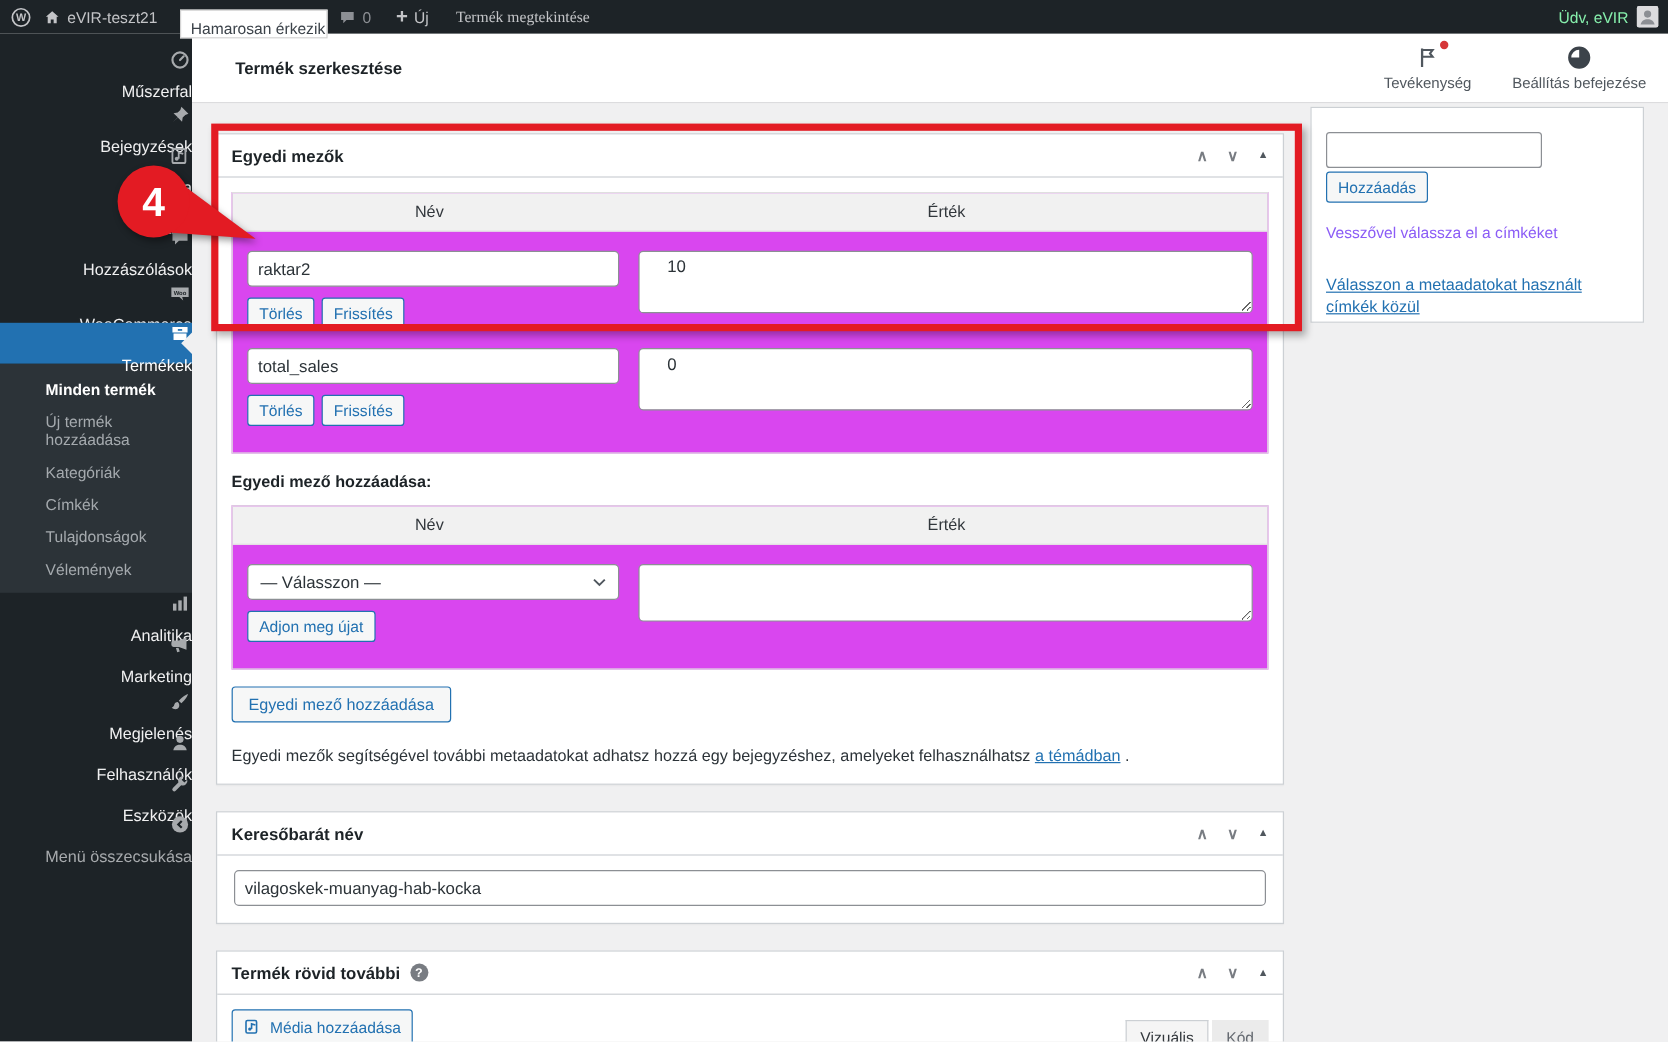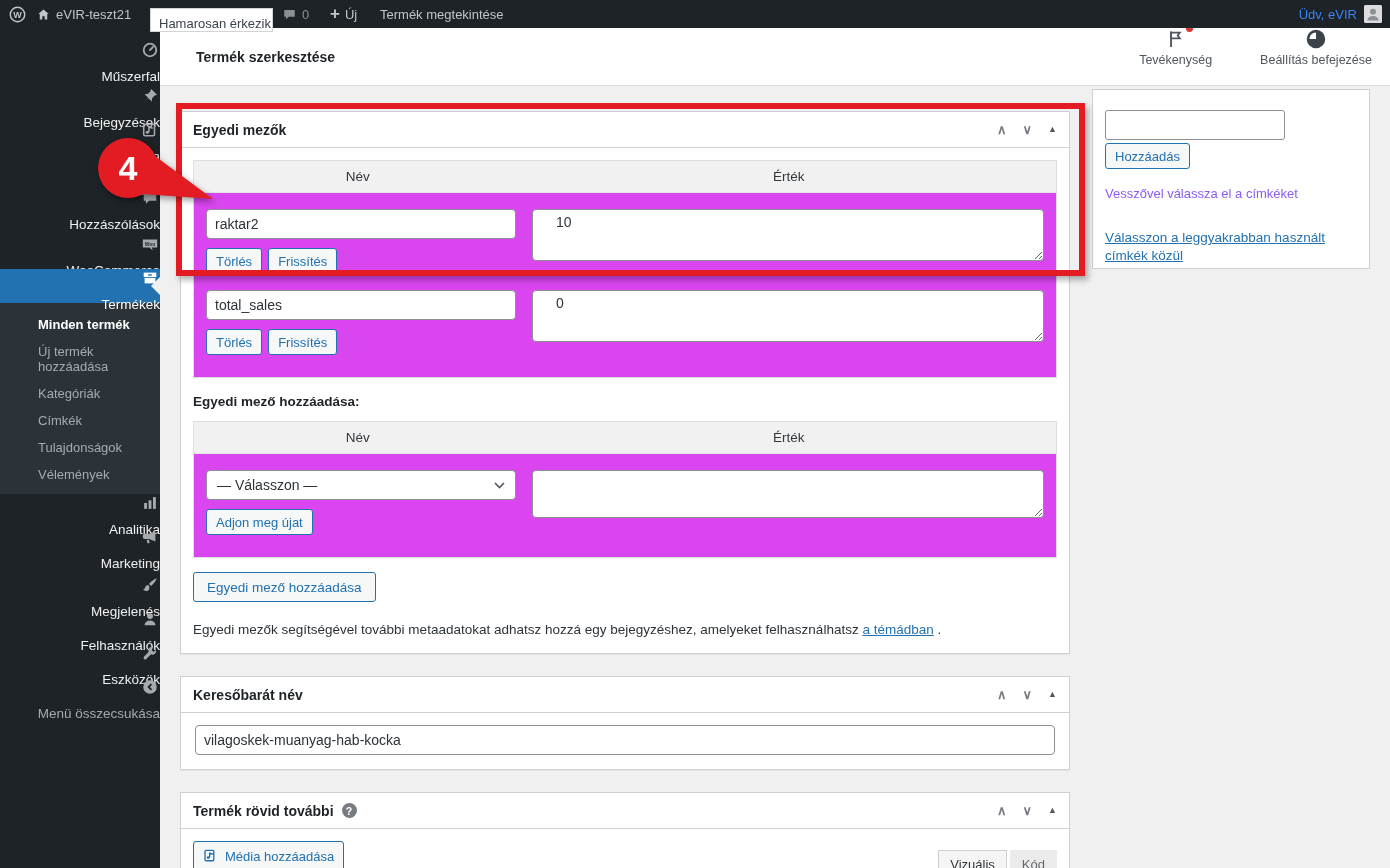--- a/index.html
+++ b/index.html
@@ -14,43 +14,43 @@
 
   
   .admin-bar{position:absolute;top:0;left:0;right:0;height:28px;background:var(--bar);color:#c3c4c7;z-index:30;}
   .ab-item{position:absolute;top:0;height:28px;display:flex;align-items:center;gap:5px;font-size:13px;color:#c3c4c7;cursor:pointer;}
   .ab-logo{left:8px;}
   .ab-site{left:36px;}
   .ab-comments{left:282px;}
   .ab-count{color:#8c8f94;}
   .ab-new{left:330px;}
   .ab-plus{font-size:17px;font-weight:bold;line-height:1;margin-top:-2px;}
-  .ab-view{left:380px;}
-  .ab-right{position:absolute;right:8px;top:0;height:28px;display:flex;align-items:center;gap:7px;color:#3b82f6;}
+  .ab-view{left:380px;font-family:Liberation Serif, serif;}
+  .ab-right{position:absolute;right:8px;top:0;height:28px;display:flex;align-items:center;gap:7px;color:#86efac;}
   .avatar{width:18px;height:18px;background:#dcdcde;border-radius:2px;overflow:hidden;}
   .ab-tooltip{position:absolute;left:150px;top:8px;width:123px;height:24px;background:#fff;border:1px solid #d4d4d4;color:#3c434a;font-size:13px;padding:7px 0 0 8px;overflow:hidden;z-index:40;white-space:nowrap;}
 
   
   .sidebar{position:absolute;top:28px;left:0;width:160px;bottom:0;background:var(--bar);z-index:20;padding-top:13px;}
   .menu-item{height:34px;display:flex;align-items:flex-end;gap:10px;padding-left:10px;color:#f0f0f1;font-size:13.5px;cursor:pointer;flex-direction:column;}
   .menu-item .mi{color:var(--icon);width:20px;display:flex;justify-content:center;}
   .menu-item.active{background:var(--blue);color:#fff;position:relative;}
   .menu-item.active .mi{color:#fff;}
   .menu-item.active::after{content:"";position:absolute;right:0;top:50%;margin-top:-9px;border:9px solid transparent;border-right-color:var(--bg);}
   .menu-sep{height:12px;}
   .submenu{background:var(--submenu);padding:8px 0 6px;}
   .submenu-item{padding:6px 8px 6px 38px;color:#a5aaae;font-size:13px;cursor:pointer;line-height:15px;}
   .submenu-item.current{color:#fff;font-weight:bold;}
   .collapse-item{color:var(--icon);}
 
   
   .content{position:absolute;left:160px;top:28px;right:0;bottom:0;background:var(--bg);}
   .page-header{position:absolute;top:0;left:0;right:0;height:58px;background:#fff;border-bottom:1px solid #dcdcde;z-index:10;}
   .page-title{position:absolute;left:36px;top:50%;transform:translateY(-50%);font-size:14px;font-weight:bold;}
-  .header-actions{position:absolute;right:14px;top:0;height:100%;display:flex;align-items:flex-start;gap:40px;}
+  .header-actions{position:absolute;right:14px;top:0;height:100%;display:flex;align-items:center;gap:26px;}
   .h-action{display:flex;flex-direction:column;align-items:center;gap:3px;color:#50575e;font-size:12.5px;cursor:pointer;padding:0 4px;}
   .flag-wrap{position:relative;}
   .notif-dot{position:absolute;right:-6px;top:-3px;width:7px;height:7px;border-radius:50%;background:#d63638;}
 
   .content-body{position:absolute;top:59px;left:0;right:0;bottom:0;}
   .main-col{position:absolute;left:20px;top:24px;width:890px;}
   .side-col{position:absolute;left:932px;top:2px;width:278px;}
 
   .panel{background:#fff;border:1px solid var(--pborder);box-shadow:0 1px 1px rgba(0,0,0,.04);margin-bottom:22px;}
   .panel-header{height:36px;display:flex;align-items:center;padding:0 12px;border-bottom:1px solid var(--pborder);}
@@ -422,21 +422,21 @@
 
         </div>
       </div>
     </div>
 
     <div class="side-col">
       <div class="tags-panel">
         <input class="tag-input" value="" style="">
         <button class="btn">Hozzáadás</button>
         <div class="tag-hint">Vesszővel válassza el a címkéket</div>
-        <a class="link tag-link">Válasszon a leggyakrabban használt címkék közül</a>
+        <a class="link tag-link">Válasszon a metaadatokat használt címkék közül</a>
       </div>
     </div>
   </div>
 </div>
 
 <div class="red-rect"></div>
 <svg class="balloon" width="135" height="80" viewBox="0 0 135 80">
   <polygon points="63,26 51,64 121,69" fill="#e31b23"></polygon>
   <circle cx="36" cy="38" r="30" fill="#e31b23"></circle>
   <text x="36" y="50" text-anchor="middle" font-size="34" font-weight="bold" fill="#ffffff">4</text>

